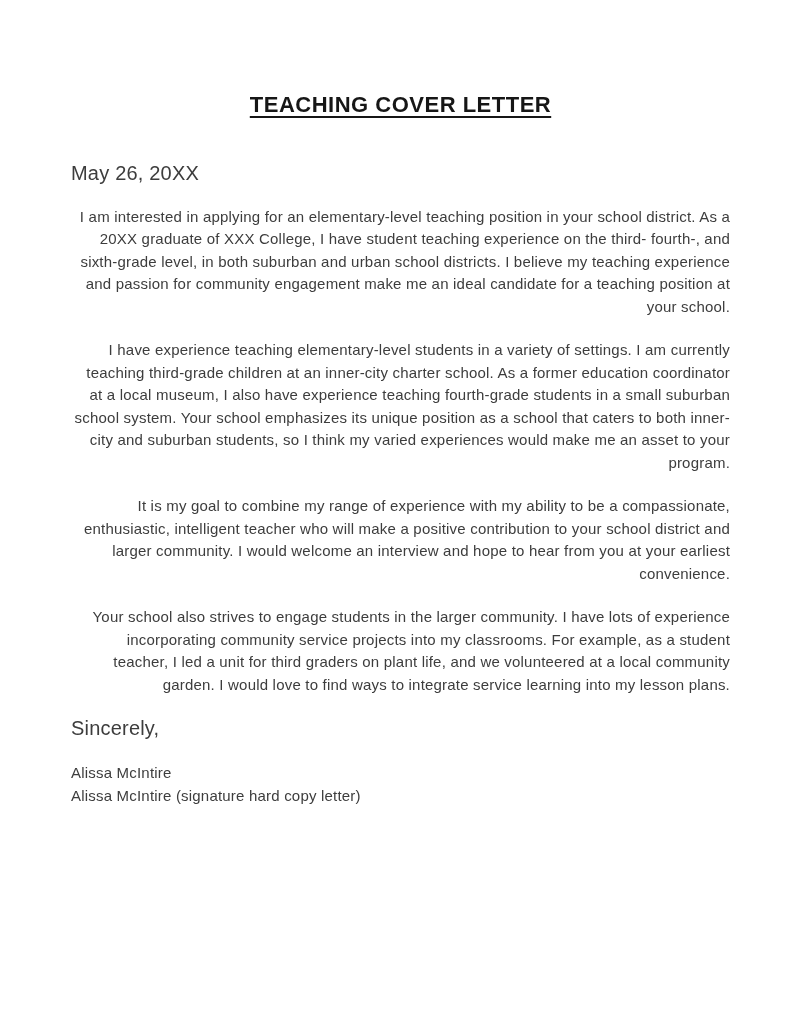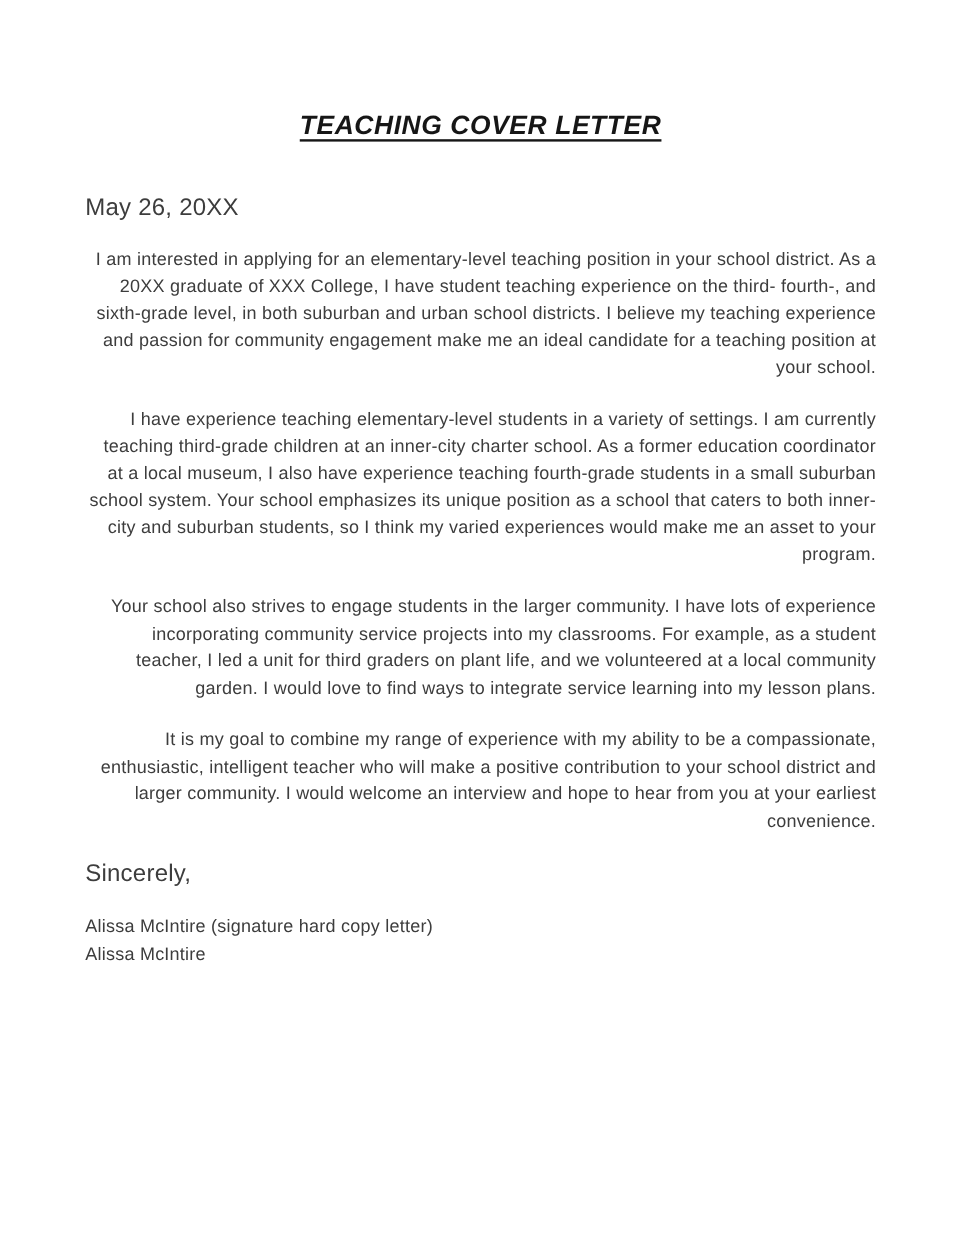--- a/index.html
+++ b/index.html
@@ -22,21 +22,20 @@
   .doc-title {
     margin: 0 0 44px 0;
     text-align: center;
     font-size: 22px;
     font-weight: 700;
     letter-spacing: 0.5px;
     color: #161616;
     text-decoration: underline;
     text-decoration-thickness: 2px;
     text-underline-offset: 4px;
-    font-style: italic;
   }
   .line-block {
     margin: 0 0 21px 0;
     font-size: 20px;
     line-height: 22.5px;
     letter-spacing: 0.2px;
   }
   .para {
     margin: 0 0 21px 0;
     font-size: 15px;
@@ -61,24 +60,24 @@
 
   <h1 class="doc-title">TEACHING COVER LETTER</h1>
 
   <p class="line-block">May 26, 20XX</p>
 
 
   <p class="para">I am interested in applying for an elementary-level teaching position in your school district. As a 20XX graduate of XXX College, I have student teaching experience on the third- fourth-, and sixth-grade level, in both suburban and urban school districts. I believe my teaching experience and passion for community engagement make me an ideal candidate for a teaching position at your school.</p>
 
   <p class="para">I have experience teaching elementary-level students in a variety of settings. I am currently teaching third-grade children at an inner-city charter school. As a former education coordinator at a local museum, I also have experience teaching fourth-grade students in a small suburban school system. Your school emphasizes its unique position as a school that caters to both inner-city and suburban students, so I think my varied experiences would make me an asset to your program.</p>
 
+  <p class="para">It is my goal to combine my range of experience with my ability to be a compassionate, enthusiastic, intelligent teacher who will make a positive contribution to your school district and larger community. I would welcome an interview and hope to hear from you at your earliest convenience.</p>
+
   <p class="para">Your school also strives to engage students in the larger community. I have lots of experience incorporating community service projects into my classrooms. For example, as a student teacher, I led a unit for third graders on plant life, and we volunteered at a local community garden. I would love to find ways to integrate service learning into my lesson plans.</p>
-
-  <p class="para">It is my goal to combine my range of experience with my ability to be a compassionate, enthusiastic, intelligent teacher who will make a positive contribution to your school district and larger community. I would welcome an interview and hope to hear from you at your earliest convenience.</p>
 
   <p class="line-block">Sincerely,</p>
 
   <div class="sig-block">
+    <p class="sig-line">Alissa McIntire</p>
     <p class="sig-line">Alissa McIntire (signature hard copy letter)</p>
-    <p class="sig-line">Alissa McIntire</p>
   </div>
 
 </div>
 
 </body></html>

